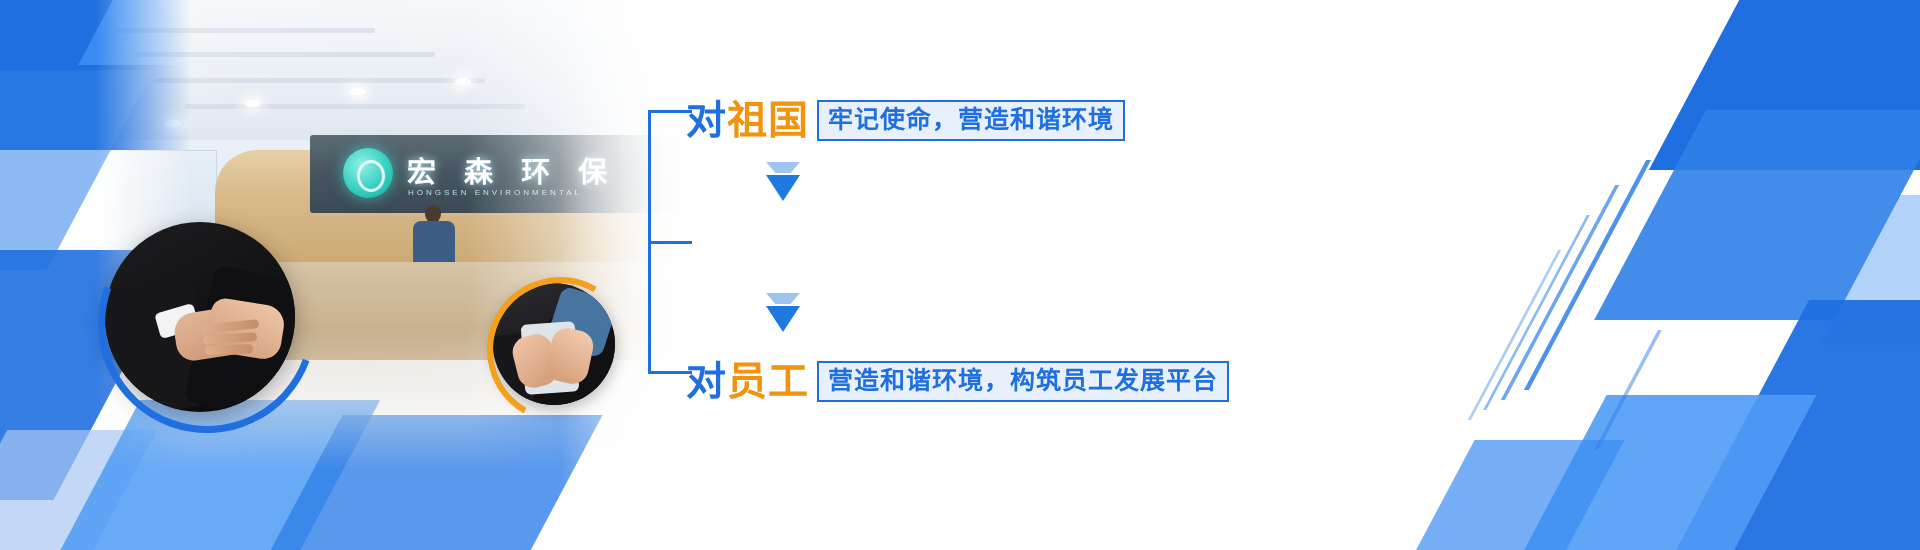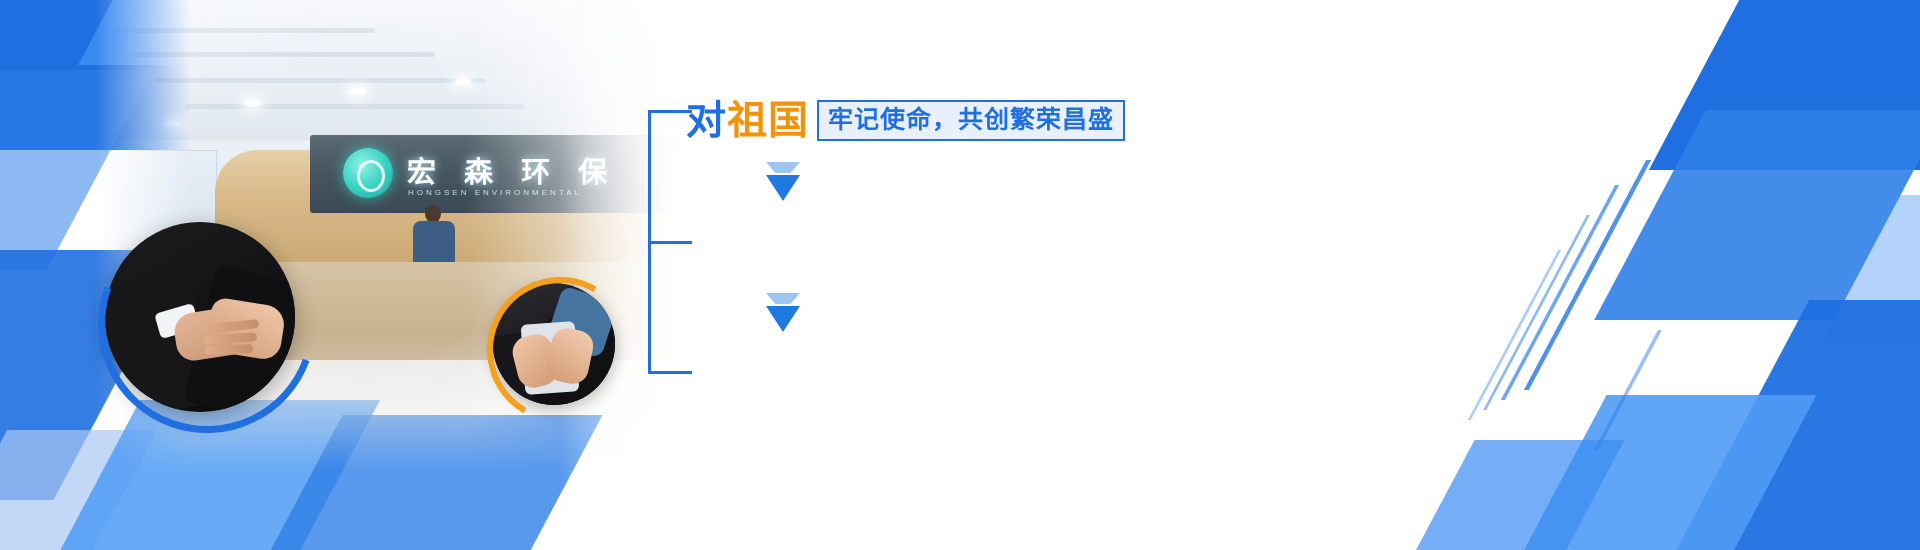--- a/index.html
+++ b/index.html
@@ -287,32 +287,34 @@
 
     <div id="bracket">
       <div class="vline"></div>
       <div class="hline h1"></div>
       <div class="hline h2"></div>
       <div class="hline h3"></div>
     </div>
 
     <div class="row" id="row1">
       <div class="lead"><span class="p1">对</span><span class="p2">祖国</span></div>
-      <div class="pill">牢记使命，共创繁荣昌盛</div>
+      <div class="pill">牢记使命，营造和谐环境</div>
     </div>
 
     <div class="arrow" id="arrow1">
       <div class="cap"></div>
       <div class="tri"></div>
     </div>
 
 
     <div class="arrow" id="arrow2">
       <div class="cap"></div>
       <div class="tri"></div>
     </div>
 
     <div class="row" id="row3">
+      <div class="lead"><span class="p1">对</span><span class="p2">员工</span></div>
+      <div class="pill">营造和谐环境，构筑员工发展平台</div>
     </div>
 
   </div>
 
 </div>
 
 </body></html>

